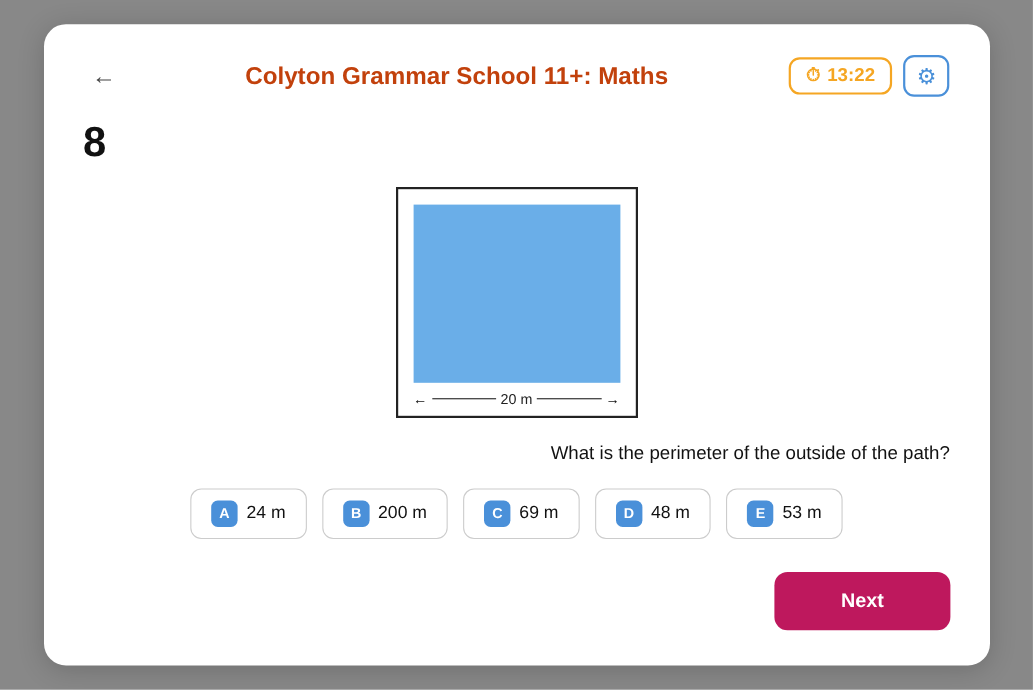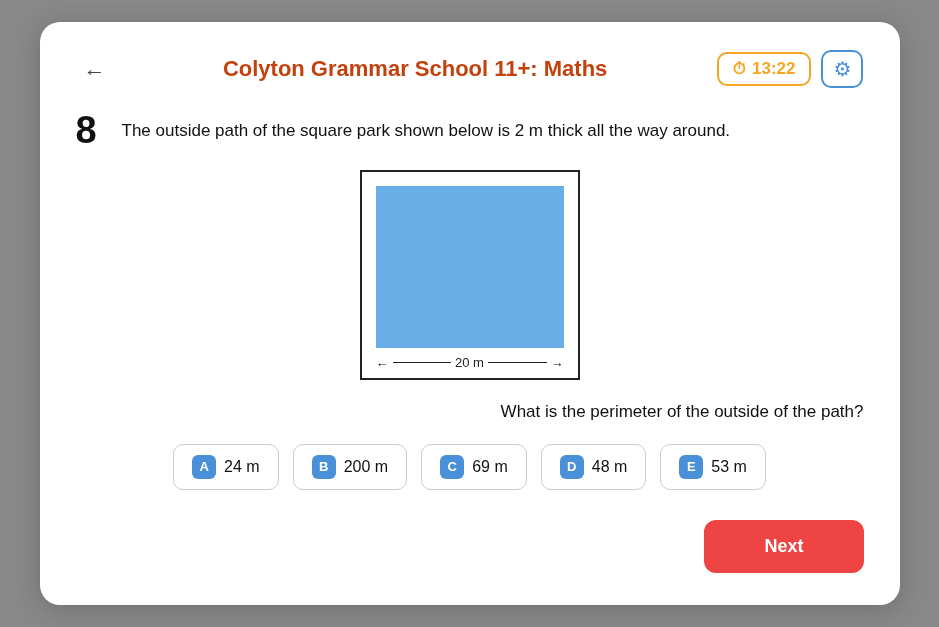--- a/index.html
+++ b/index.html
@@ -169,21 +169,21 @@
       align-items: center;
       justify-content: center;
       font-size: 13px;
       font-weight: 700;
     }
     .footer {
       display: flex;
       justify-content: flex-end;
     }
     .next-btn {
-      background: #ef4444;
+      background: #be185d;
       color: #fff;
       border: none;
       border-radius: 12px;
       padding: 16px 60px;
       font-size: 18px;
       font-weight: 700;
       cursor: pointer;
     }
     .measurement-label {
       font-size: 13px;
@@ -202,21 +202,20 @@
       <div class="timer-badge">
         <span class="timer-icon">⏱</span>
         <span>13:22</span>
       </div>
       <button class="settings-btn">⚙</button>
     </div>
   </div>
 
   <div class="question-row">
     <span class="question-number">8</span>
-    <span class="question-text">The outside path of the square park shown below is 2 m thick all the way around.</span>
   </div>
 
   <div class="diagram-area">
     <div class="diagram-outer">
       <div class="diagram-inner"></div>
       <div class="measurement-row">
         <span style="font-size:13px;">←</span>
         <span class="line-segment" style="display:inline-block;"></span>
         <span class="measurement-label">20 m</span>
         <span class="line-segment" style="display:inline-block;"></span>

